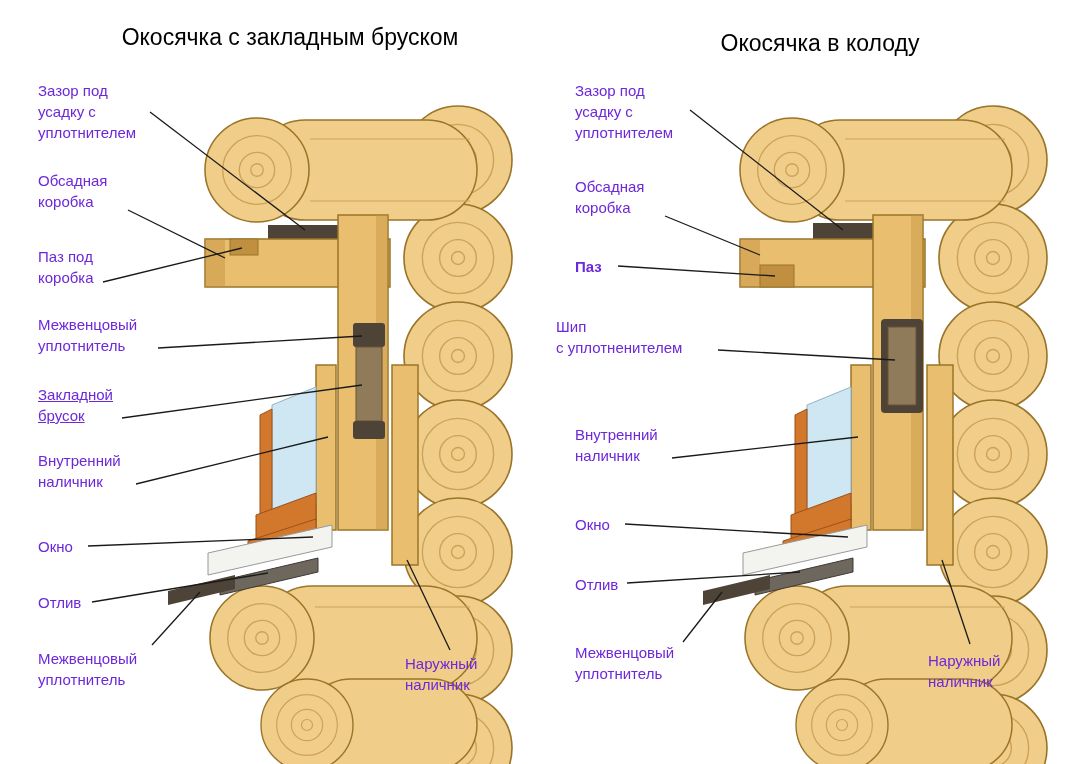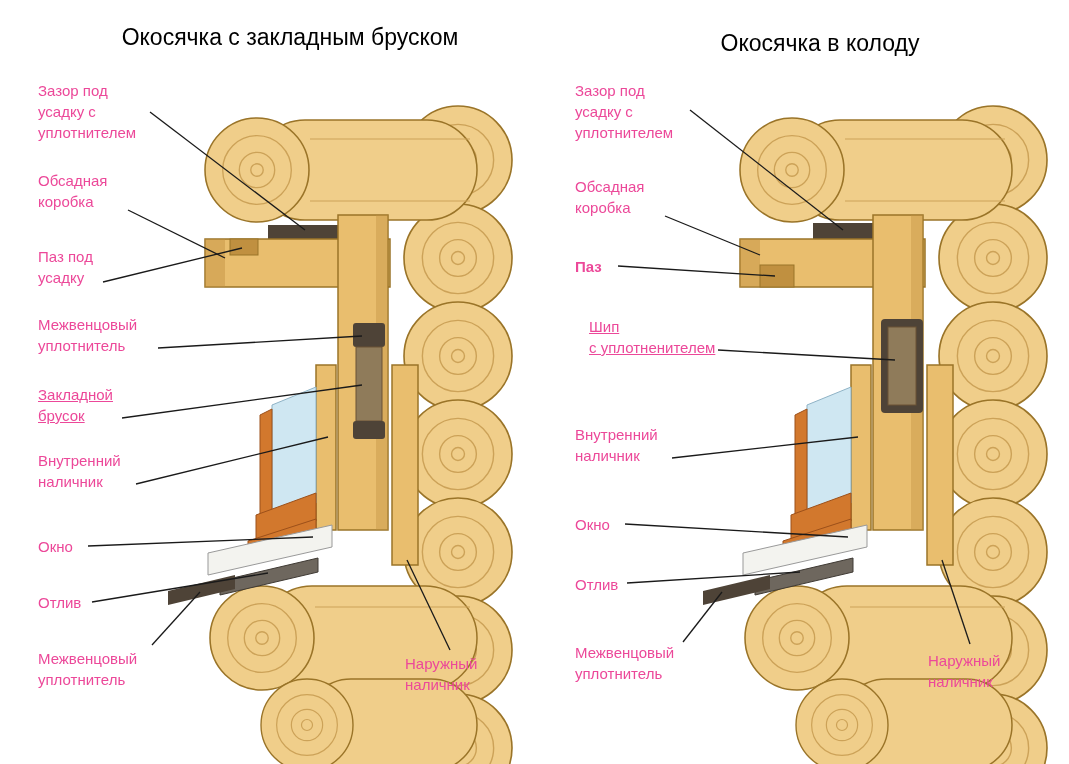--- a/index.html
+++ b/index.html
@@ -16,21 +16,21 @@
     color:#000;
     text-align:center;
     white-space:nowrap;
   }
   .title-left{left:75px; top:24px; width:430px;}
   .title-right{left:645px; top:30px; width:350px;}
   .label{
     position:absolute;
     font-size:15px;
     line-height:1.4;
-    color:#ec4899;
+    color:#6d28d9;
     white-space:pre-line;
   }
   svg.art{position:absolute;left:0;top:0;}
   .wood{fill:var(--wood,#F0CE8A);stroke:var(--woodStroke,#9A7428);stroke-width:1.5;}
   .beam{fill:var(--beam,#E9BE6E);stroke:var(--woodStroke,#9A7428);stroke-width:1.5;}
   .grain{stroke:var(--ring,#CCA258);stroke-width:1.2;fill:none;}
   .leader{stroke:var(--leader,#1A1A1A);stroke-width:1.3;}
 </style>
 </head>
 <body>
@@ -181,41 +181,41 @@
 
   <div class="title title-left">Окосячка с закладным бруском</div>
   <div class="title title-right">Окосячка в колоду</div>
 
   <div class="label" style="left:38px;top:80px;">Зазор под
 усадку с
 уплотнителем</div>
   <div class="label" style="left:38px;top:170px;">Обсадная
 коробка</div>
   <div class="label" style="left:38px;top:246px;">Паз под
-усадку</div>
+коробка</div>
   <div class="label" style="left:38px;top:314px;">Межвенцовый
 уплотнитель</div>
   <div class="label" style="left:38px;top:384px;text-decoration:underline;">Закладной
 брусок</div>
   <div class="label" style="left:38px;top:450px;">Внутренний
 наличник</div>
   <div class="label" style="left:38px;top:536px;">Окно</div>
   <div class="label" style="left:38px;top:592px;">Отлив</div>
   <div class="label" style="left:38px;top:648px;">Межвенцовый
 уплотнитель</div>
   <div class="label" style="left:405px;top:653px;">Наружный
 наличник</div>
 
   <div class="label" style="left:575px;top:80px;">Зазор под
 усадку с
 уплотнителем</div>
   <div class="label" style="left:575px;top:176px;">Обсадная
 коробка</div>
   <div class="label" style="left:575px;top:256px;font-weight:bold;">Паз</div>
-  <div class="label" style="left:589px;top:316px;text-decoration:underline;">Шип
+  <div class="label" style="left:556px;top:316px;">Шип
 с уплотненителем</div>
   <div class="label" style="left:575px;top:424px;">Внутренний
 наличник</div>
   <div class="label" style="left:575px;top:514px;">Окно</div>
   <div class="label" style="left:575px;top:574px;">Отлив</div>
   <div class="label" style="left:575px;top:642px;">Межвенцовый
 уплотнитель</div>
   <div class="label" style="left:928px;top:650px;">Наружный
 наличник</div>
 

